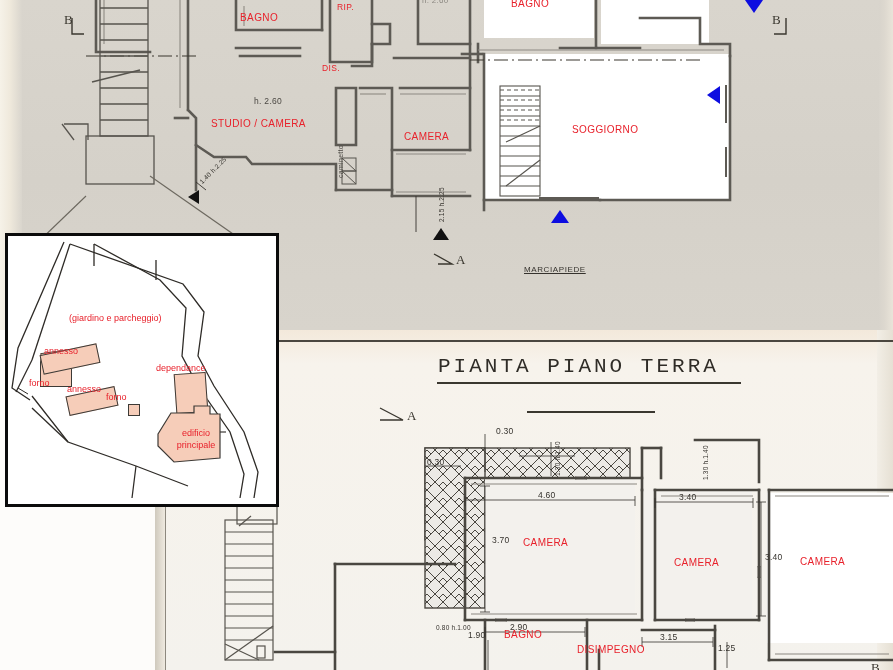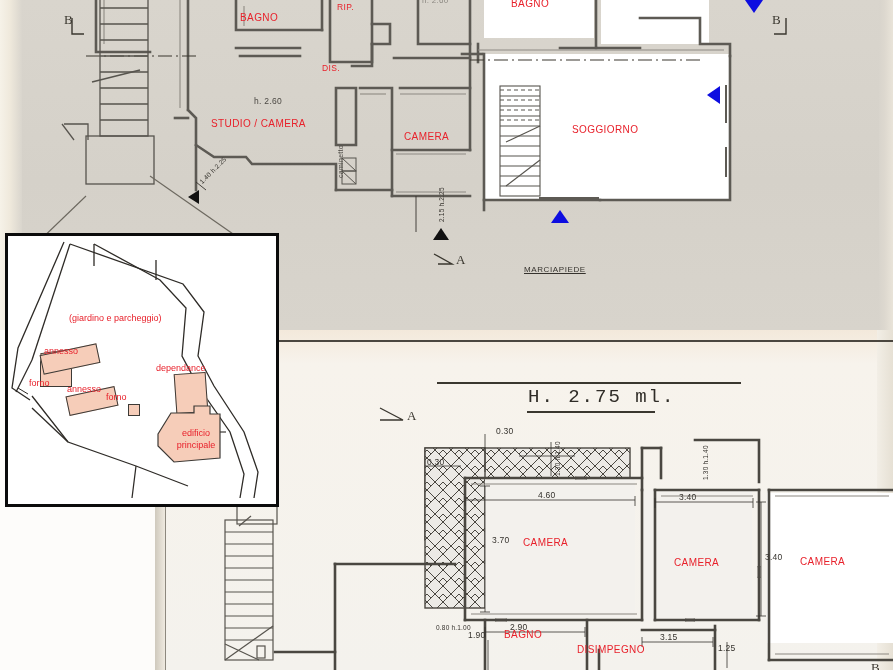--- a/index.html
+++ b/index.html
@@ -310,22 +310,22 @@
         <path d="M270 136 L306 136"></path>
         <path d="M396 112 L396 146"></path>
       </g>
 
       <g stroke="#3a372f" stroke-width="1.4" fill="none">
         <path d="M225 90 L248 90 L225 78"></path>
         <path d="M740 336 L740 352 L728 352"></path>
       </g>
     </svg>
 
+    <div class="title" style="left:283px;top:25px;font-size:21px;">PIANTA  PIANO  TERRA</div>
     <div class="tline" style="left:282px;top:52px;width:304px;"></div>
-    <div class="title" style="left:373px;top:56px;font-size:19px;letter-spacing:2px;">H. 2.75 ml.</div>
     <div class="tline" style="left:372px;top:81px;width:128px;height:1.6px;"></div>
     <div class="secmark" style="left:252px;top:78px;">A</div>
     <div class="secmark" style="left:716px;top:330px;">B</div>
 
     <div class="rlabel" style="left:368px;top:207px;">CAMERA</div>
     <div class="rlabel" style="left:519px;top:227px;">CAMERA</div>
     <div class="rlabel" style="left:645px;top:226px;">CAMERA</div>
     <div class="rlabel" style="left:349px;top:299px;">BAGNO</div>
     <div class="rlabel" style="left:422px;top:314px;">DISIMPEGNO</div>
 

